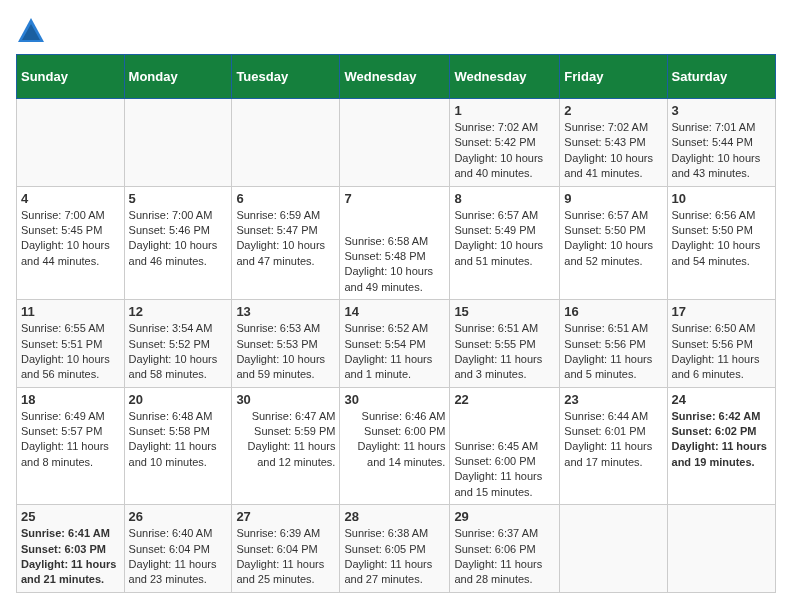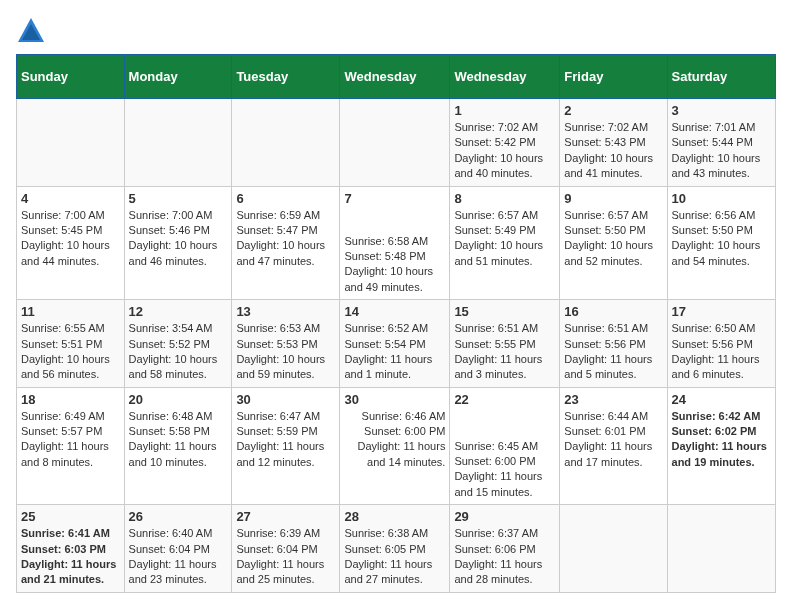--- a/index.html
+++ b/index.html
@@ -261,21 +261,21 @@
         </td>
         <td>
           <span class="day-number">20</span>
           <div class="day-info" style="white-space: pre-line;">Sunrise: 6:48 AM
 Sunset: 5:58 PM
 Daylight: 11 hours
 and 10 minutes.</div>
         </td>
         <td>
           <span class="day-number">30</span>
-          <div class="day-info" style="white-space: pre-line;">Sunrise: 6:47 AM
+          <div class="day-info" style="white-space: pre-line; text-align: right;">Sunrise: 6:47 AM
 Sunset: 5:59 PM
 Daylight: 11 hours
 and 12 minutes.</div>
         </td>
         <td>
           <span class="day-number">30</span>
           <div class="day-info" style="white-space: pre-line; text-align: right;">Sunrise: 6:46 AM
 Sunset: 6:00 PM
 Daylight: 11 hours
 and 14 minutes.</div>

